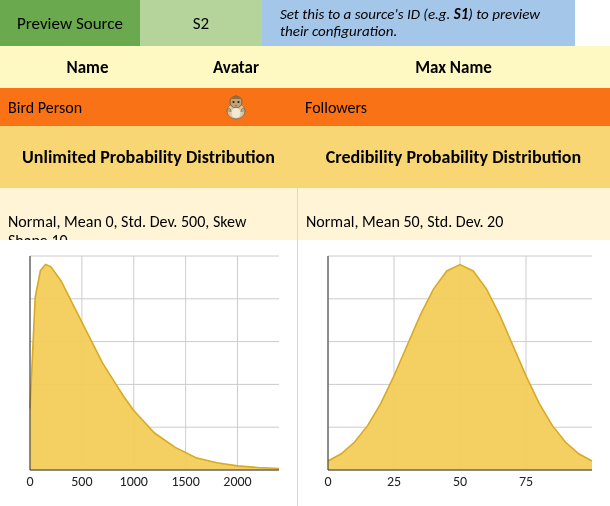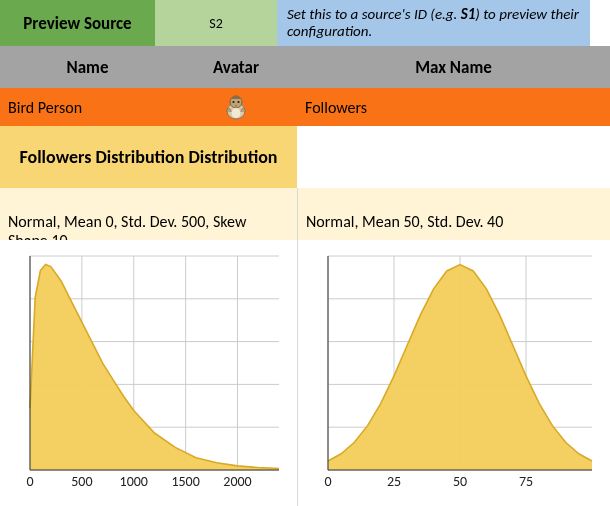--- a/index.html
+++ b/index.html
@@ -12,45 +12,45 @@
   }
   .row { display: flex; width: 100%; }
   .cell {
     display: flex;
     align-items: center;
     border: none;
     padding: 6px 8px;
   }
   
   .preview-label {
-    width: 155px; height: 46px;
+    width: 140px; height: 46px;
     background: #6aa94d;
     justify-content: center;
-    font-weight: bold;
+    font-weight: normal;
     font-size: 17px;
   }
   .preview-value {
     width: 122px; height: 46px;
     background: #b4d49b;
     justify-content: center;
-    font-size: 14px;
+    font-size: 17px;
   }
   .preview-hint {
     width: 313px; height: 46px;
     background: #a3c6e9;
     font-style: italic;
     font-size: 15px;
     line-height: 1.1;
-    padding: 6px 10px;
+    padding: 6px 18px;
     align-items: flex-start;
   }
   .preview-hint b { font-weight: bold; }
   
   .hdr {
-    background: #a3a3a3;
+    background: #fef9c3;
     justify-content: center;
     font-weight: bold;
     font-size: 17px;
     height: 42px;
   }
   .c-name { width: 175px; }
   .c-avatar { width: 122px; }
   .c-maxposts { width: 313px; }
   
   .valrow {
@@ -139,26 +139,27 @@
         <ellipse cx="15" cy="20" rx="4.5" ry="5" fill="#f2e9d4"></ellipse>
         <path d="M6 19 C6 14 10 14 10 19" fill="#bba27a" stroke="#7a6a50" stroke-width="0.6"></path>
         <path d="M24 19 C24 14 20 14 20 19" fill="#bba27a" stroke="#7a6a50" stroke-width="0.6"></path>
       </svg>
     </span>
   </div>
   <div class="cell valrow c-maxposts">Followers</div>
 </div>
 
 <div class="row">
-  <div class="cell dist-hdr c-left">Followers Distribution Distribution</div>
+  <div class="cell dist-hdr c-left">Unlimited Probability Distribution</div>
+  <div class="cell dist-hdr c-right">Credibility Probability Distribution</div>
 </div>
 
 <div class="row">
   <div class="cell dist-txt c-left">Normal, Mean 0, Std. Dev. 500, Skew Shape 10</div>
-  <div class="cell dist-txt c-right midborder">Normal, Mean 50, Std. Dev. 40</div>
+  <div class="cell dist-txt c-right midborder">Normal, Mean 50, Std. Dev. 20</div>
 </div>
 
 <div class="row">
   <div class="cell chart-cell c-left">
     <div class="chart-wrap">
       <svg class="chart" id="chart-followers" viewBox="0 0 281 244">
           <line class="grid" x1="22" y1="6" x2="271" y2="6"></line>
           <line class="grid" x1="22" y1="48.8" x2="271" y2="48.8"></line>
           <line class="grid" x1="22" y1="91.6" x2="271" y2="91.6"></line>
           <line class="grid" x1="22" y1="134.4" x2="271" y2="134.4"></line>

